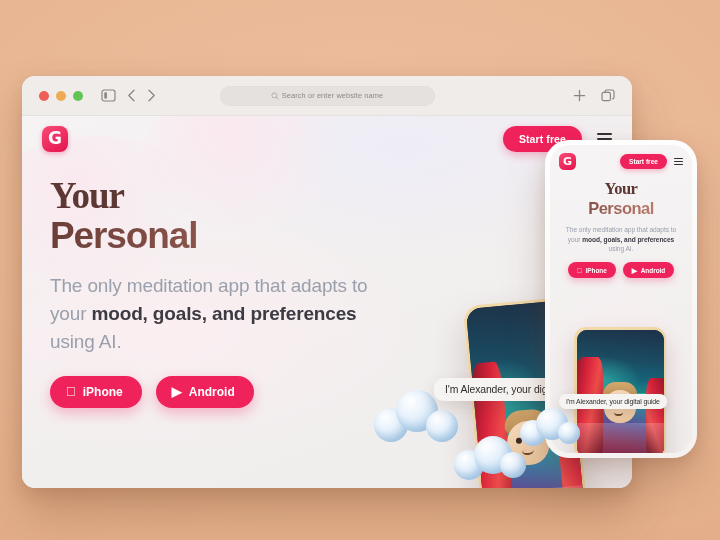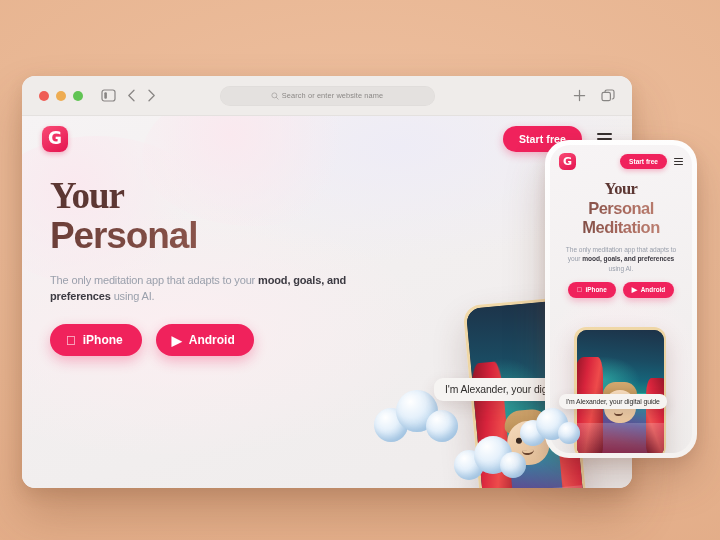--- a/index.html
+++ b/index.html
@@ -134,21 +134,21 @@
   }
   .h-your  { color: #5c3733; font-family: Liberation Serif, serif; }
   .h-personal {
     background: linear-gradient(95deg, #6b3e38 0%, #a96a5e 52%, #c68a7a 100%);
     -webkit-background-clip: text; background-clip: text; color: transparent;
   }
   .h-guide { color: #4e2d2a; }
 
   .subhead {
     margin-top: 15px;
-    font-size: 11px; line-height: 1.48; letter-spacing: -.15px;
+    font-size: 19px; line-height: 1.48; letter-spacing: -.15px;
     color: #9aa0ac;
     max-width: 330px;
   }
   .subhead .strong { color: #3c3a42; font-weight: 700; }
 
   .cta-row { margin-top: 20px; display: flex; gap: 14px; }
 
   .cta {
     display: inline-flex; align-items: center; gap: 7px;
     background: #f0225c; color: #fff;
@@ -498,21 +498,20 @@
           <span></span>
           <span></span>
         </div>
       </div>
     </div>
 
     <div class="m-hero">
       <div class="m-headline">
         <div class="h-your">Your</div>
         <div class="h-personal">Personal</div>
-        <div class="h-personal">Meditation</div>
       </div>
 
       <div class="m-sub">
         <span>The only meditation app that adapts to your </span><span class="strong">mood, goals, and preferences</span><span> using AI.</span>
       </div>
 
       <div class="m-cta-row">
         <button class="m-cta">
           <span class="glyph"></span>
           <span>iPhone</span>

